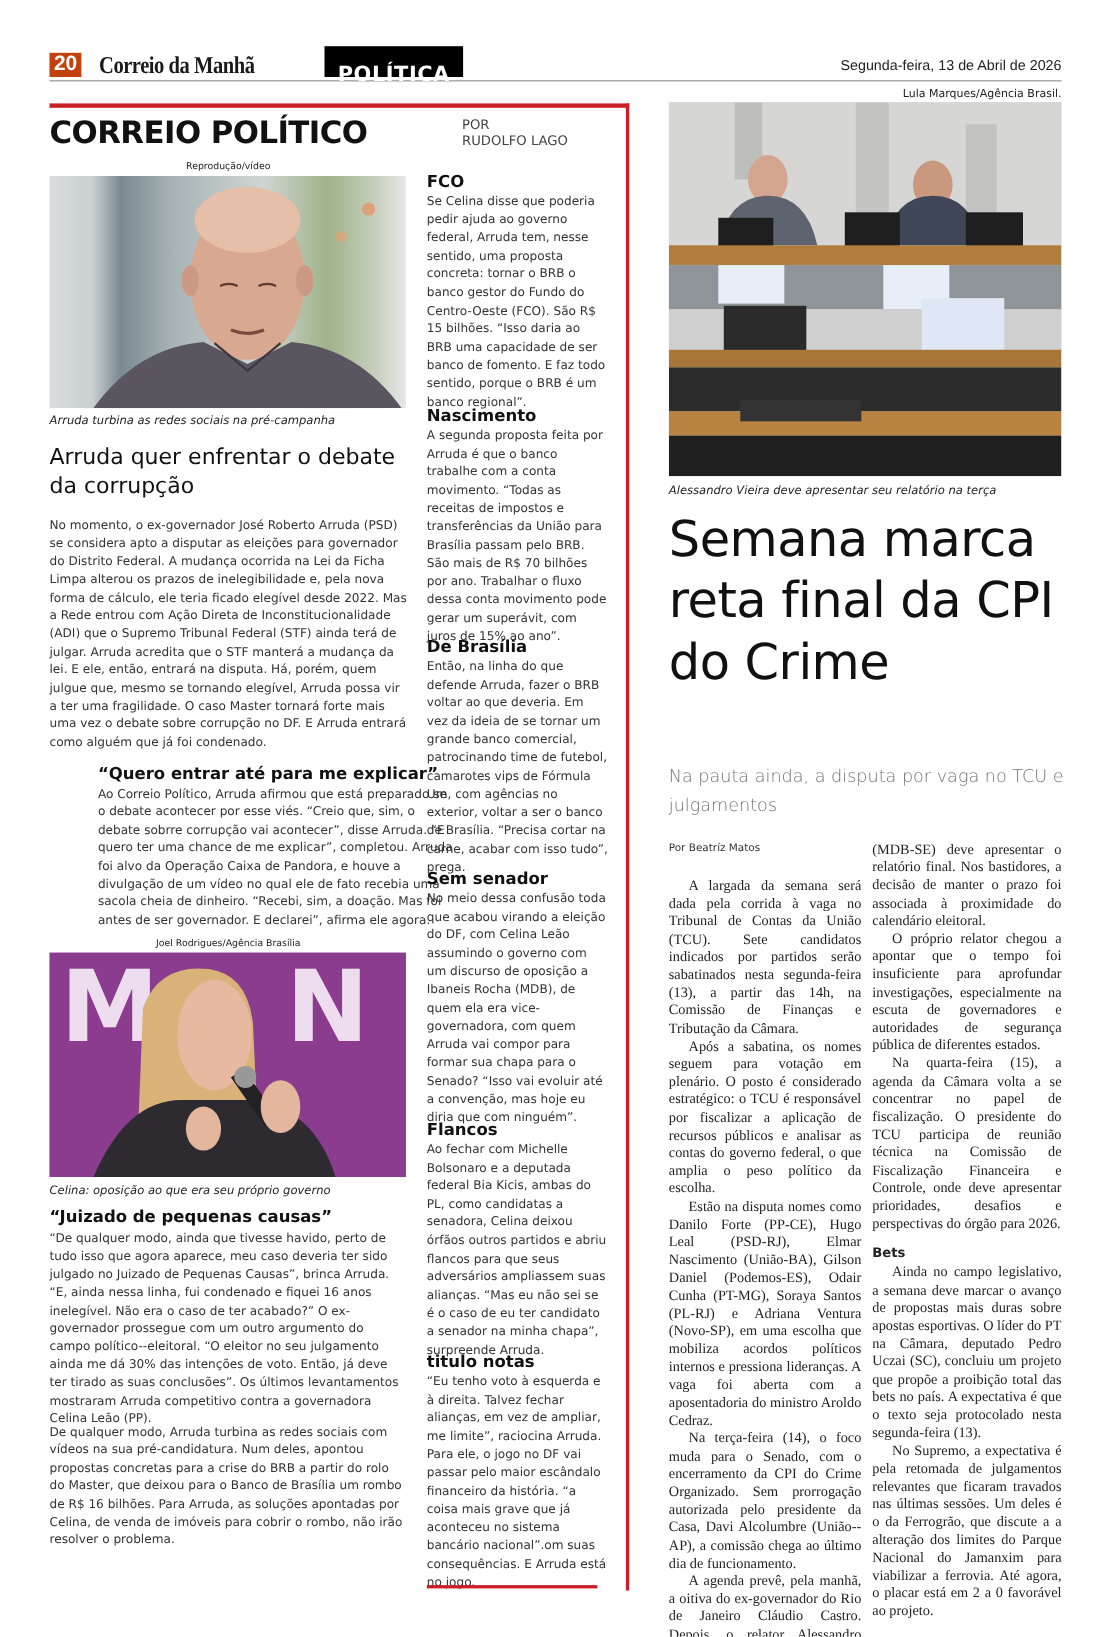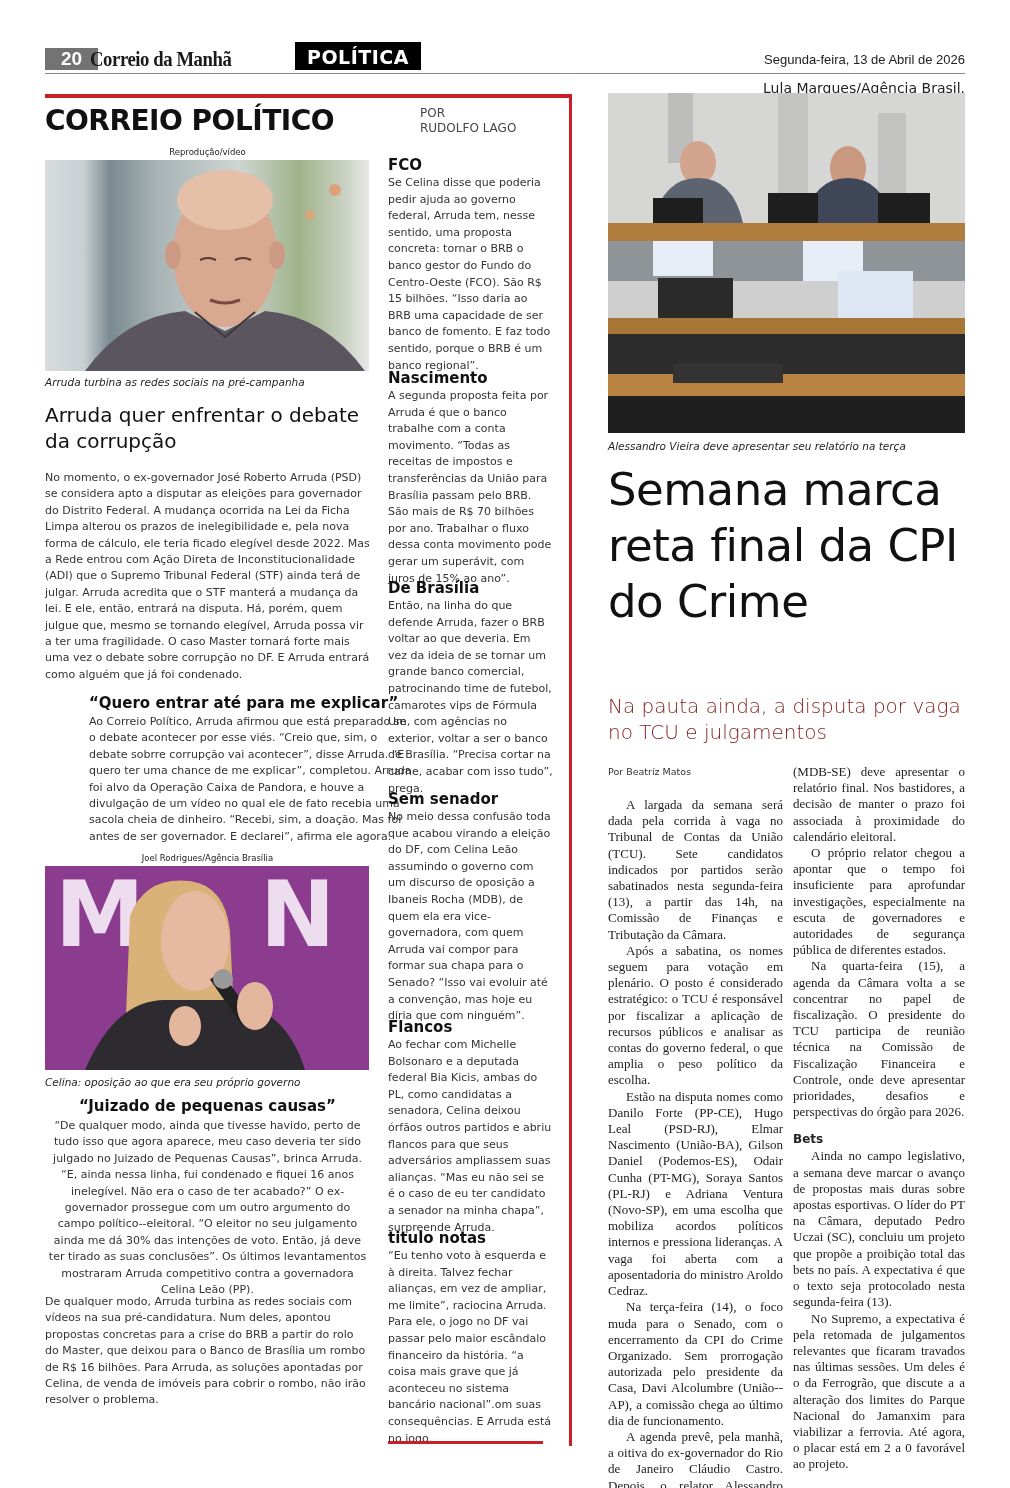--- a/index.html
+++ b/index.html
@@ -1,23 +1,23 @@
 <!DOCTYPE html>
 <html><head>
 <meta charset="utf-8">
 <style>
   * { box-sizing: border-box; margin: 0; padding: 0; }
   html, body { width: 1010px; height: 1488px; background: #ffffff; overflow: hidden; }
   body { position: relative; font-family: "DejaVu Sans", sans-serif; color: #1a1a1a; }
 
   
   .masthead { position: absolute; left: 45px; top: 46px; width: 920px; height: 28px; border-bottom: 1px solid #8a8a8a; }
-  .page-num { position: absolute; left: 0; top: 2px; background: #737373; color: #fff; font-family: "Liberation Sans", sans-serif; font-size: 19px; font-weight: bold; padding: 0 16px; height: 22px; line-height: 22px; }
+  .page-num { position: absolute; left: 0; top: 2px; background: #c2410c; color: #fff; font-family: "Liberation Sans", sans-serif; font-size: 19px; font-weight: bold; padding: 0 4px; height: 22px; line-height: 22px; }
   .paper-name { position: absolute; left: 45px; top: 0px; font-family: "Liberation Serif", serif; font-size: 22px; font-weight: bold; letter-spacing: -0.5px; transform: scaleX(0.85); transform-origin: left; line-height: 26px; }
-  .section-tag { position: absolute; left: 250px; top: -4px; background: #000; color: #fff; font-family: "DejaVu Sans", sans-serif; font-size: 19px; font-weight: bold; padding: 1px 12px; height: 28px; line-height: 28px; letter-spacing: 0.5px; }
+  .section-tag { position: absolute; left: 250px; top: -4px; background: #000; color: #fff; font-family: "DejaVu Sans", sans-serif; font-size: 19px; font-weight: bold; padding: 12px 12px; height: 28px; line-height: 28px; letter-spacing: 0.5px; }
   .date { position: absolute; right: 0; top: 6px; font-size: 13px; color: #222; font-family: "Liberation Sans", sans-serif; }
 
   
   .col-box { position: absolute; left: 45px; top: 94px; width: 527px; height: 1352px; border-top: 4px solid #cc1e26; border-right: 3px solid #cc1e26; }
   .col-title { position: absolute; left: 45px; top: 104px; font-size: 28px; font-weight: bold; letter-spacing: -0.5px; color: #111; }
   .byline-col { position: absolute; left: 420px; top: 106px; font-size: 12px; line-height: 15px; color: #444; }
 
   .credit { position: absolute; font-size: 8.5px; color: #222; text-align: center; }
   .photo { position: absolute; overflow: hidden; }
   .caption { position: absolute; font-size: 10.5px; font-style: italic; color: #222; }
@@ -27,23 +27,23 @@
 
   .headline-left { position: absolute; left: 45px; top: 402px; width: 325px; font-size: 20px; line-height: 26px; color: #111; }
   .body-sans { font-family: "DejaVu Sans", sans-serif; font-size: 11px; line-height: 16.4px; color: #333; }
   .body-sans-mid { font-family: "DejaVu Sans", sans-serif; font-size: 11px; line-height: 16.6px; color: #333; }
   .sub-h { font-size: 15px; font-weight: 600; color: #111; line-height: 20px; }
   .sub-h-mid { font-size: 15px; font-weight: 600; color: #111; line-height: 20px; }
 
   .mid-rule { position: absolute; left: 388px; top: 1441px; width: 155px; height: 3px; background: #cc1e26; }
 
   
-  .right-credit { position: absolute; left: 608px; top: 80px; width: 357px; font-size: 14px; text-align: right; color: #222; }
+  .right-credit { position: absolute; left: 608px; top: 80px; width: 357px; font-size: 10px; text-align: right; color: #222; }
   .big-headline { position: absolute; left: 608px; top: 462px; width: 360px; font-size: 45px; line-height: 56px; font-weight: 500; color: #111; letter-spacing: -0.5px; }
-  .deck { position: absolute; left: 608px; top: 693px; width: 360px; font-size: 20px; line-height: 26px; color: #7f1d1d; font-weight: 300; }
+  .deck { position: absolute; left: 608px; top: 693px; width: 360px; font-size: 16px; line-height: 26px; color: #737373; font-weight: 300; }
   .byline-right { position: absolute; left: 608px; top: 766px; font-size: 9.5px; color: #333; }
   .serif-col { position: absolute; font-family: "Liberation Serif", serif; font-size: 13px; line-height: 16.2px; color: #222; text-align: justify; hyphens: auto; }
   .serif-col p { text-indent: 18px; }
   .serif-col p.noindent { text-indent: 0; }
   .bets-h { font-family: "DejaVu Sans", sans-serif; font-weight: bold; font-size: 12px; margin-top: 10px; line-height: 18px; }
 </style>
 </head>
 <body>
 
 <div class="masthead">
@@ -98,21 +98,21 @@
     <ellipse cx="150" cy="75" rx="34" ry="50" fill="#e6b9a0"></ellipse>
     <path d="M40 204 q30 -70 80 -70 l60 0 q60 5 80 70 z" fill="#2d2a30"></path>
     <rect x="178" y="105" width="14" height="55" fill="#222" transform="rotate(-35 185 130)"></rect>
     <circle cx="178" cy="113" r="10" fill="#999"></circle>
     <ellipse cx="210" cy="140" rx="18" ry="24" fill="#e3b69e"></ellipse>
     <ellipse cx="140" cy="160" rx="16" ry="20" fill="#e3b69e"></ellipse>
   </svg>
 </div>
 <div class="caption" style="left:45px; top:1076px; width:325px;">Celina: oposição ao que era seu próprio governo</div>
 
-<div class="left-col" style="top:1096px;text-align:center;">
+<div class="left-col" style="top:1096px;">
   <div class="sub-h">“Juizado de pequenas causas”</div>
   <div class="body-sans" style="margin-top:2px;">“De qualquer modo, ainda que tivesse havido, perto de tudo isso que agora aparece, meu caso deveria ter sido julgado no Juizado de Pequenas Causas”, brinca Arruda. “E, ainda nessa linha, fui condenado e fiquei 16 anos inelegível. Não era o caso de ter acabado?” O ex-governador prossegue com um outro argumento do campo político--eleitoral. “O eleitor no seu julgamento ainda me dá 30% das intenções de voto. Então, já deve ter tirado as suas conclusões”. Os últimos levantamentos mostraram Arruda competitivo contra a governadora Celina Leão (PP).</div>
 </div>
 
 <div class="left-col" style="top:1293px;">
   <div class="body-sans" style="margin-top:1px;">De qualquer modo, Arruda turbina as redes sociais com vídeos na sua pré-candidatura. Num deles, apontou propostas concretas para a crise do BRB a partir do rolo do Master, que deixou para o Banco de Brasília um rombo de R$ 16 bilhões. Para Arruda, as soluções apontadas por Celina, de venda de imóveis para cobrir o rombo, não irão resolver o problema.</div>
 </div>
 
 <div class="mid-col" style="top:155px;">
   <div class="sub-h-mid">FCO</div>

